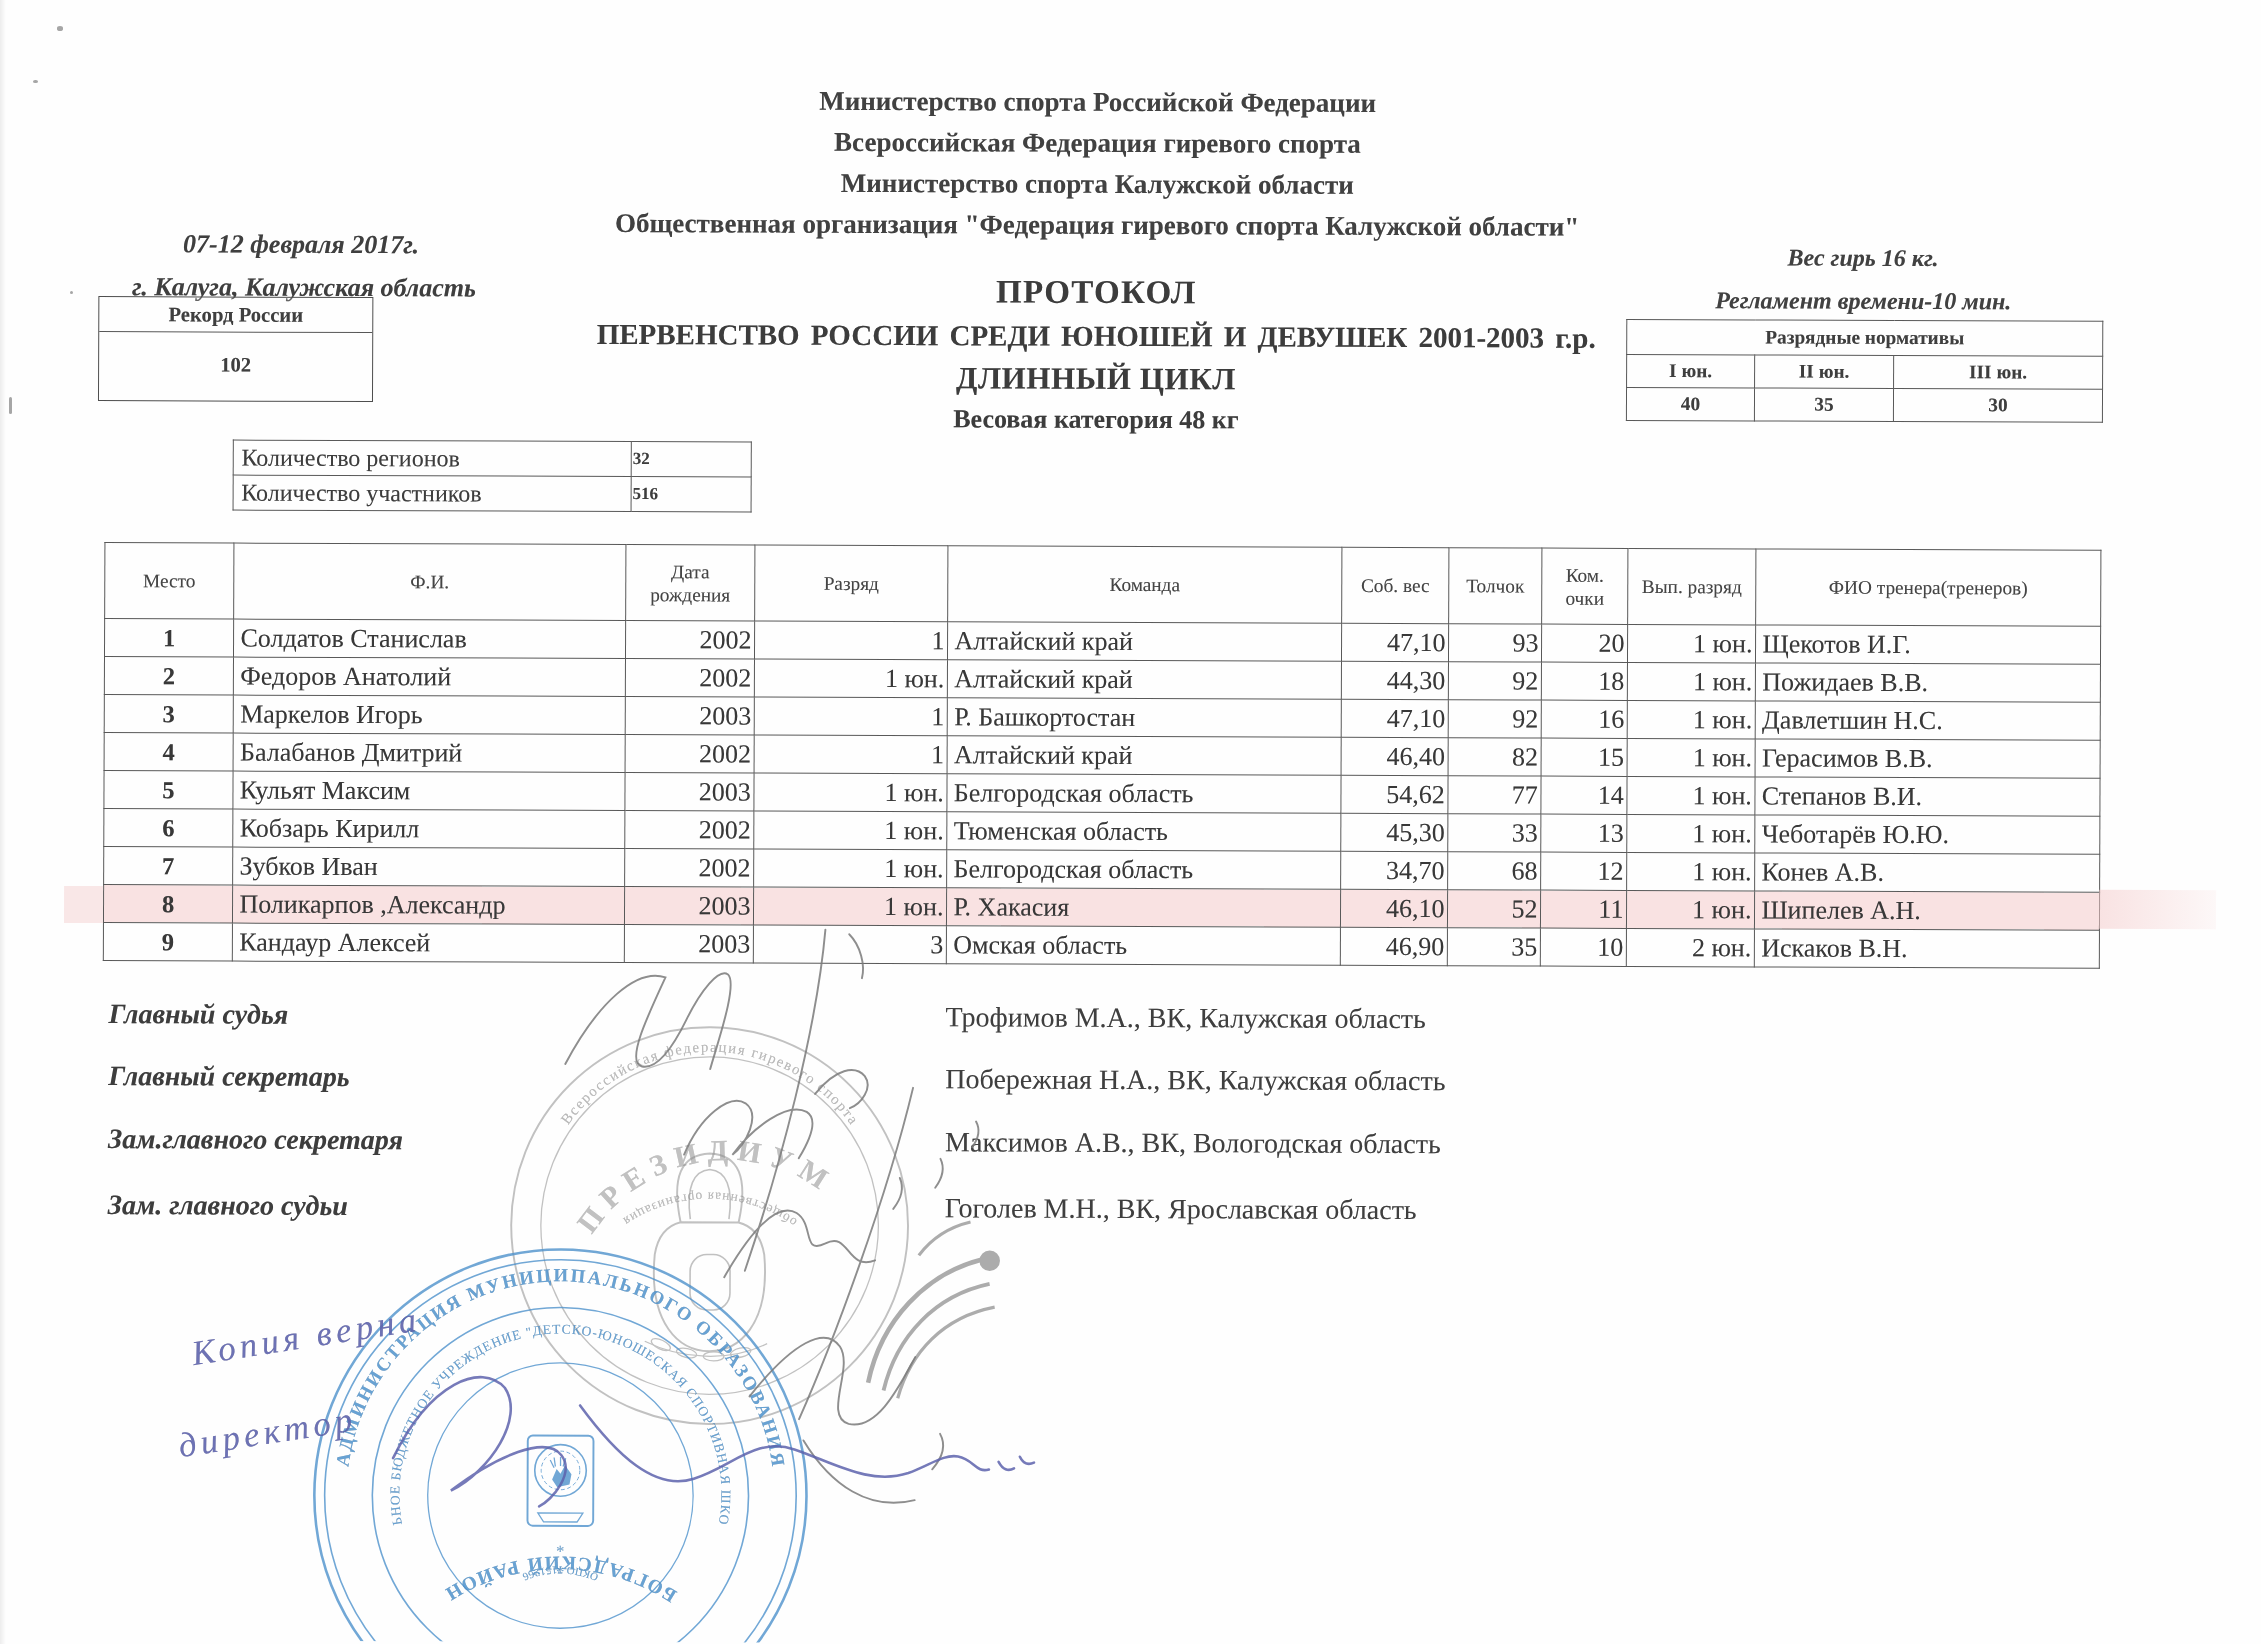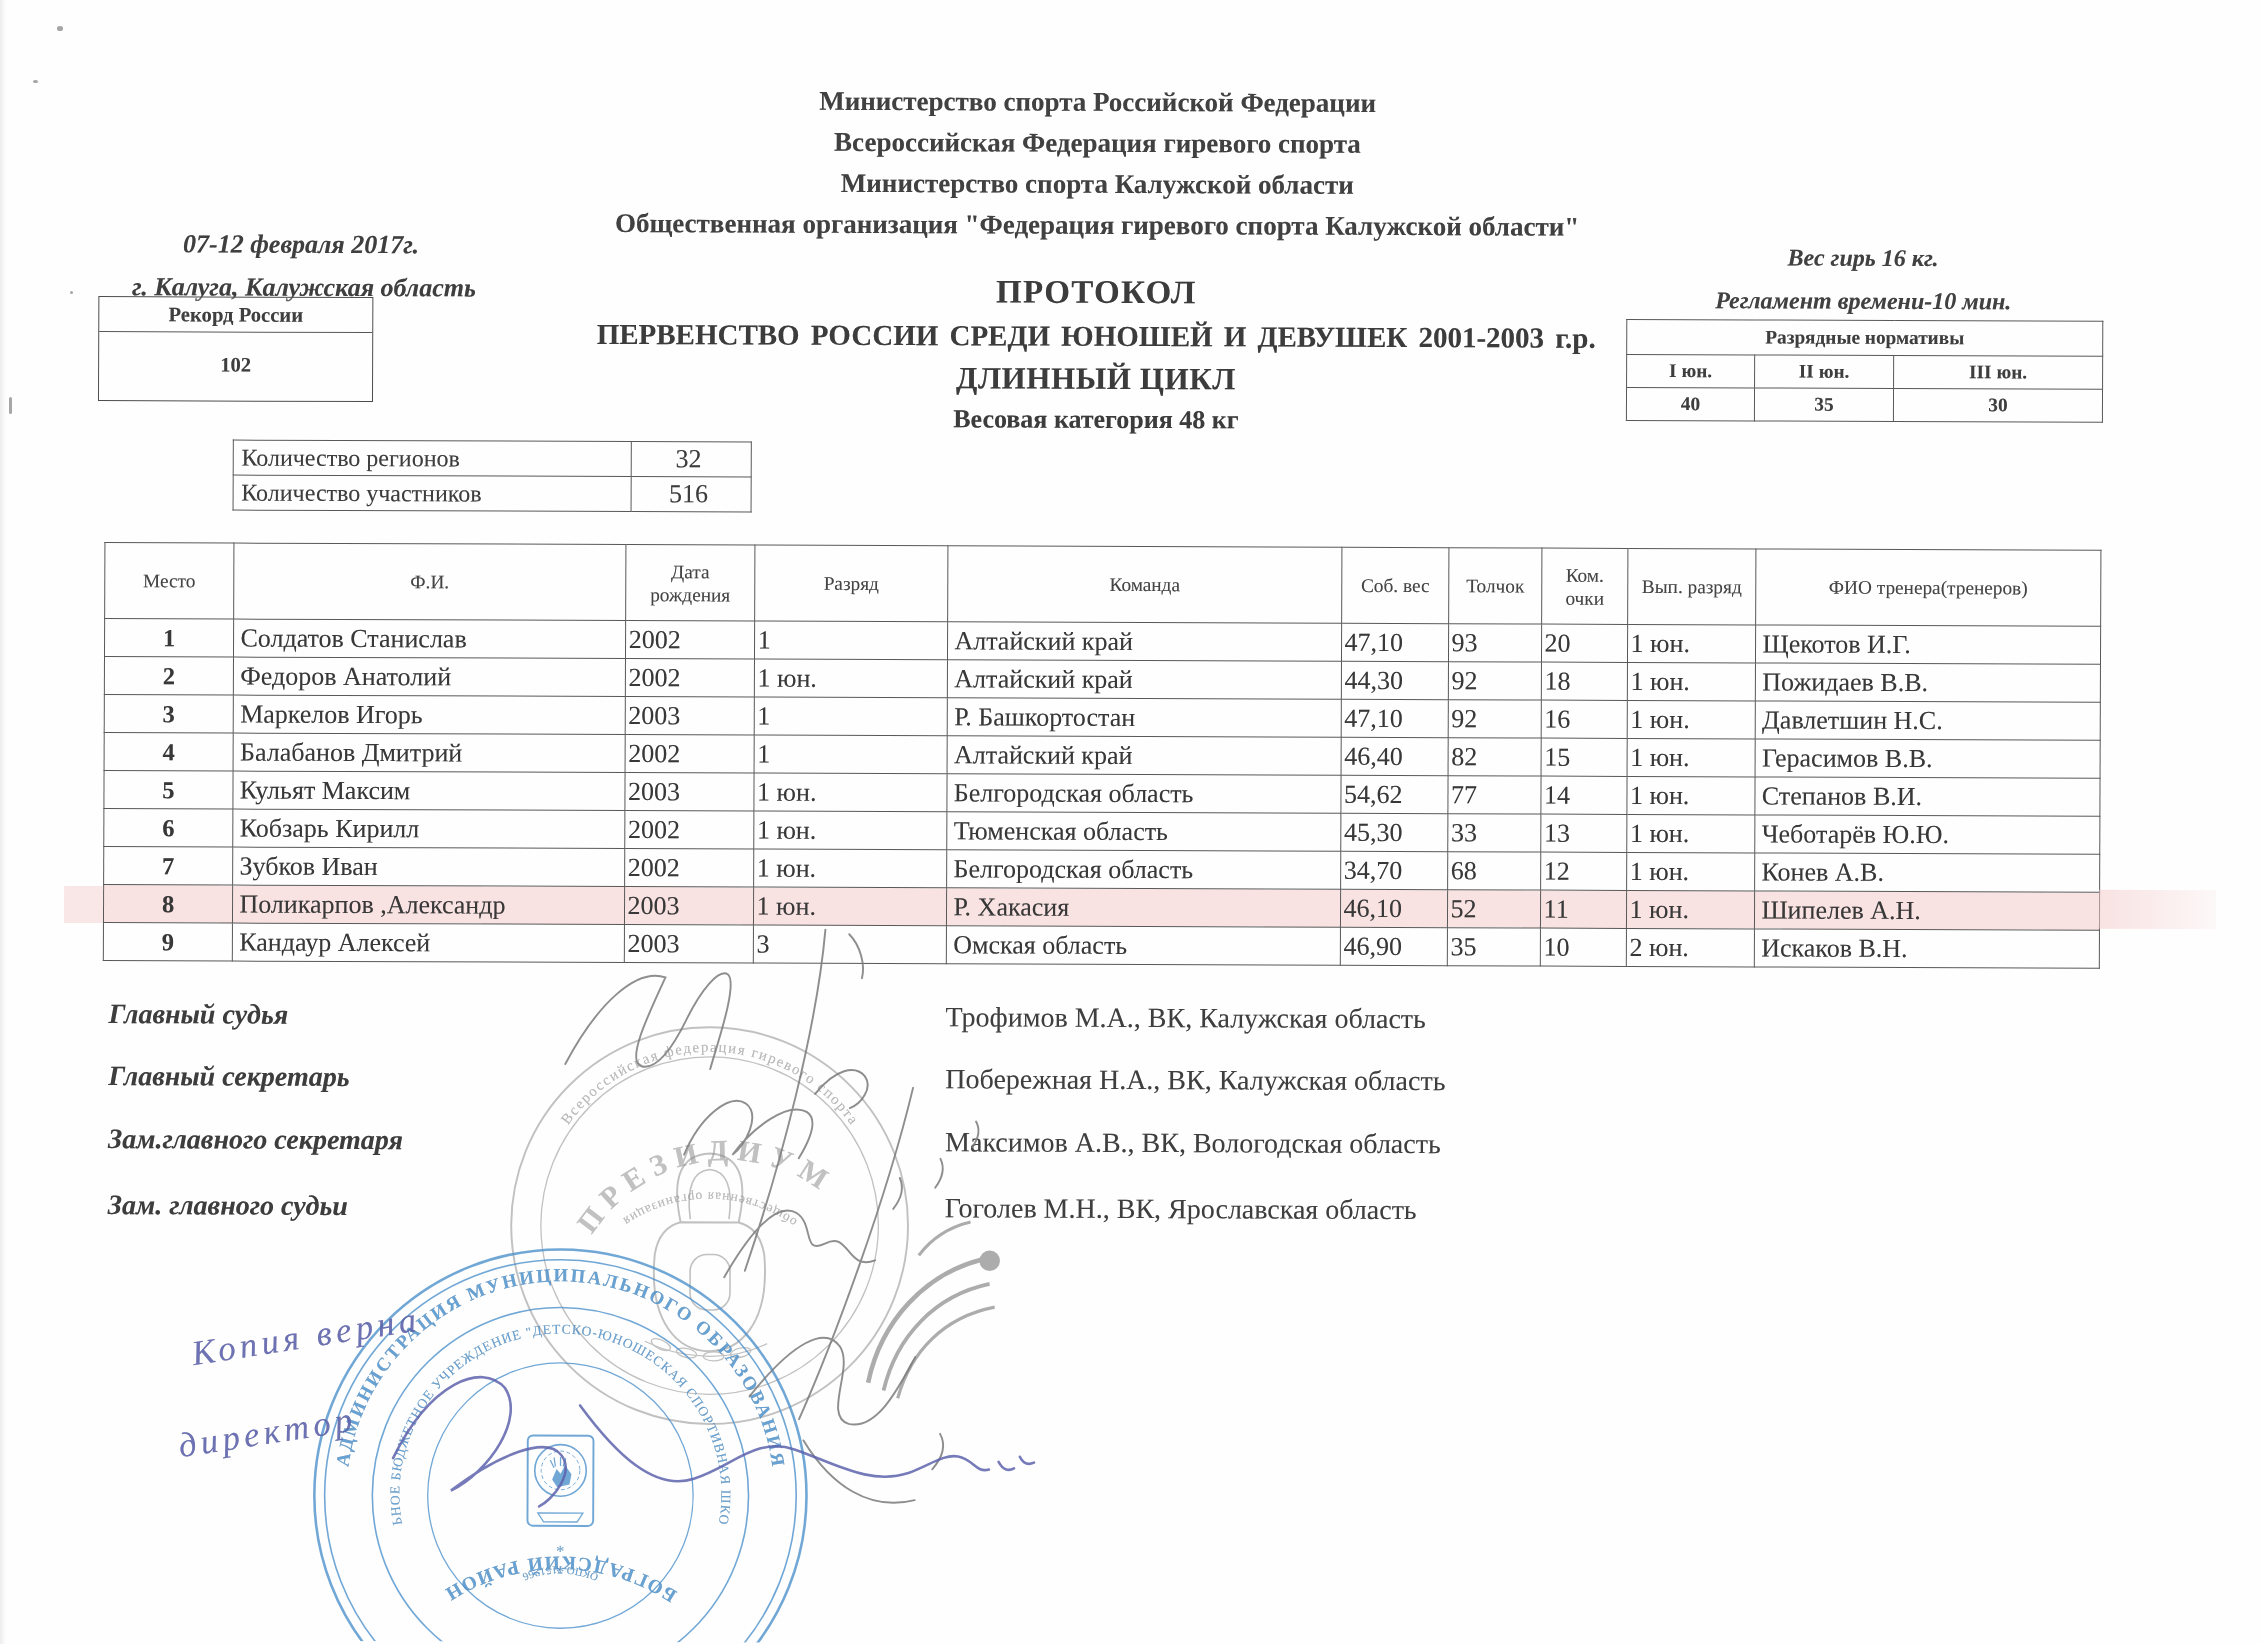--- a/index.html
+++ b/index.html
@@ -41,27 +41,27 @@
   .norms{left:1625px;top:317px;width:475px;}
   .norms th,.norms td{font-weight:bold;color:#3e3e3e;text-align:center;font-size:19.3px;}
   .norms .r1{height:35px;}
   .norms .r2{height:33px;}
   .norms .r3{height:33px;}
 
   
   .counts{left:232px;top:443px;width:519px;}
   .counts td{height:35px;font-size:24px;color:#3d3d3d;}
   .counts .lbl{padding-left:7.7px;}
-  .counts .val{text-align:center;padding-right:6.4px;font-weight:normal;font-size:26px;}
+  .counts .val{text-align:left;padding-right:6.4px;font-weight:bold;font-size:17px;}
 
   
   .results{left:104px;top:546px;width:1995px;}
   .results th{height:76px;font-size:19.3px;font-weight:normal;color:#454545;text-align:center;line-height:23px;padding:0 3.9px;}
   .results td{height:38px;font-size:26px;color:#383838;padding:0 6.4px;white-space:nowrap;}
-  .results td.cc{text-align:left;padding:0 2.6px;font-family:Liberation Serif, serif;}
+  .results td.cc{text-align:right;padding:0 2.6px;font-family:Liberation Serif, serif;}
   .results td.place{text-align:center;font-weight:bold;font-size:24.5px;}
   .results tr.hl td{background:rgba(244,203,203,.55);}
   .hl-ext-r{left:2100px;top:886px;width:117px;height:39px;background:linear-gradient(to right,rgba(244,203,203,.55),rgba(244,203,203,.12));}
   .hl-ext-l{left:65px;top:890px;width:39px;height:37px;background:rgba(244,203,203,.45);}
 
   
   .role{left:110px;width:451px;font-size:28px;color:#3d3d3d;}
   .name{left:947px;width:902px;font-size:28px;color:#3f3f3f;}
 
   

